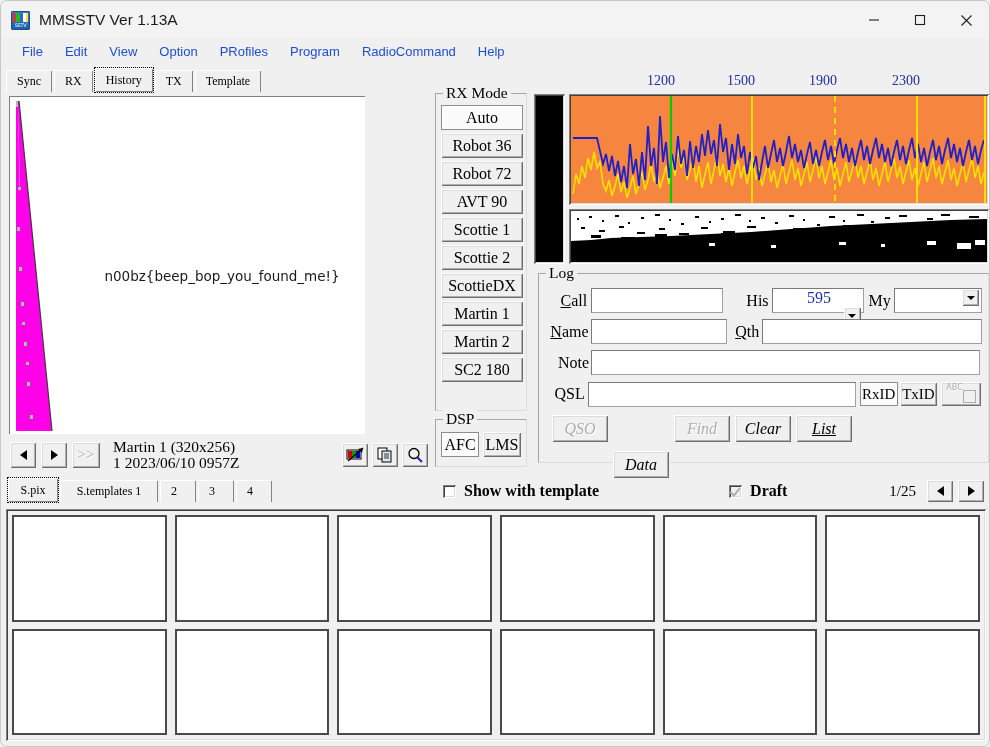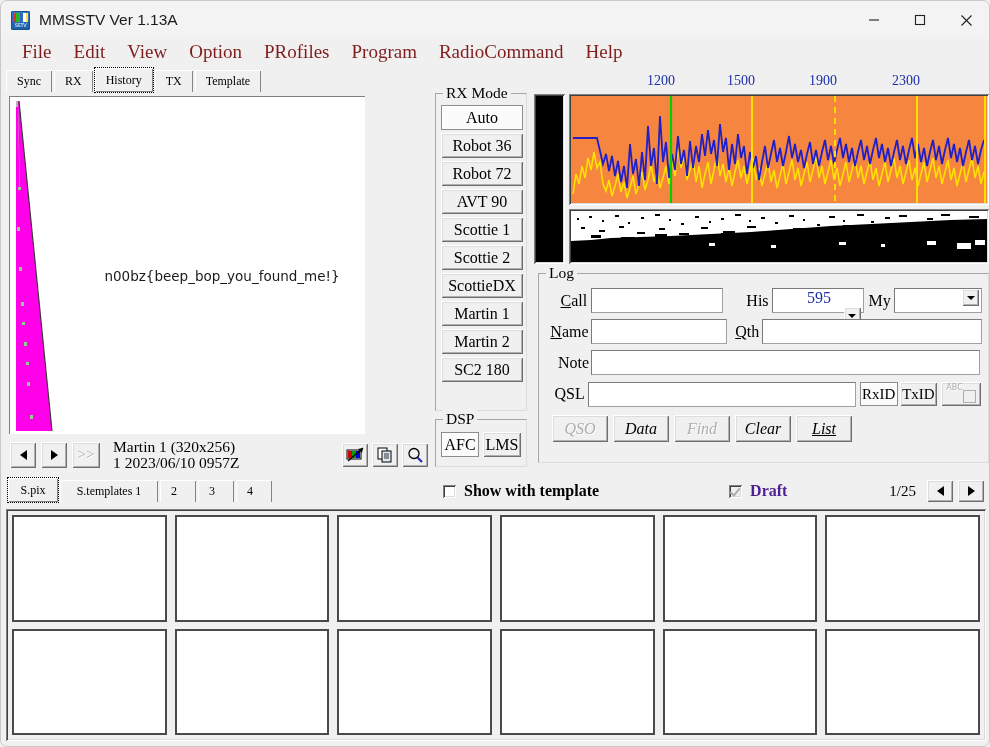--- a/index.html
+++ b/index.html
@@ -25,21 +25,21 @@
      font-family:"DejaVu Sans",sans-serif;font-size:5px;color:#fff;text-align:center;
      letter-spacing:-.3px;line-height:7px;}
   .title-text{font-family:"Liberation Sans",sans-serif;font-size:15.5px;color:#1b1b1b;}
   .win-btns{margin-left:auto;display:flex;height:38px;}
   .win-btn{width:46px;height:38px;display:flex;align-items:center;justify-content:center;
            color:#202020;}
   .win-btn svg{display:block;}
 
   
   .menubar{height:25px;display:flex;align-items:center;padding-left:10px;gap:0;}
-  .menu-item{font-family:Liberation Serif, serif;font-size:19px;color:#7f1d1d;
+  .menu-item{font-family:Liberation Sans, sans-serif;font-size:13px;color:#1d4ed8;
              padding:2px 11px;line-height:18px;}
 
   
   .btn{background:#f0f0f0;border:1px solid #f0f0f0;
        box-shadow: inset 1px 1px 0 #ffffff, inset -1px -1px 0 #6e6e6e,
                    inset 2px 2px 0 #dcdcdc, inset -2px -2px 0 #b0b0b0;
        font-family:"Liberation Serif",serif;font-size:16px;color:#000;
        display:flex;align-items:center;justify-content:center;box-sizing:border-box;
        user-select:none;}
   .btn.sel{background:#fbfbfb;
@@ -369,34 +369,34 @@
       <div class="btn sel" style="width:40px;height:26px;margin-left:3px;font-size:15px;">RxID</div>
       <div class="btn" style="width:40px;height:26px;font-size:15px;">TxID</div>
       <div class="btn disabled" style="width:42px;height:26px;margin-left:2px;position:relative;">
         <span style="position:absolute;left:5px;top:1px;font-family:'DejaVu Sans',sans-serif;font-size:8px;color:#adadad;">ABC</span>
         <span style="position:absolute;right:5px;bottom:3px;width:11px;height:11px;border:1px solid #adadad;background:#f0f0f0;"></span>
       </div>
     </div>
 
     <div style="position:absolute;left:12px;top:140px;display:flex;align-items:flex-start;width:440px;font-style:italic;">
       <div class="btn disabled" style="width:58px;height:29px;">QSO</div>
-      <div class="btn" style="width:58px;height:29px;margin-left:3px;">Data</div>
+      <div class="btn" style="width:58px;height:29px;margin-left:3px;margin-top:36px;">Data</div>
       <div class="btn disabled" style="width:58px;height:29px;margin-left:3px;">Find</div>
       <div class="btn" style="width:58px;height:29px;margin-left:3px;">Clear</div>
       <div class="btn" style="width:58px;height:29px;margin-left:3px;">
           <u>List</u>
         </div>
     </div>
   </div>
 
   <div style="position:absolute;left:434px;top:476px;width:554px;height:28px;display:flex;align-items:center;">
     <div class="chk" style="margin-left:8px;"></div>
     <div class="lbl" style="margin-left:8px;font-weight:bold;font-size:16px;">Show with template</div>
     <div class="chk checked-dis" style="margin-left:130px;"></div>
-    <div class="lbl" style="margin-left:8px;color:#4c1d95;font-weight:bold;">Draft</div>
+    <div class="lbl" style="margin-left:8px;color:#000000;font-weight:bold;">Draft</div>
     <div class="lbl" style="margin-left:auto;font-size:15px;">1/25</div>
     <div class="btn" style="width:28px;height:24px;margin-left:10px;">
       <span class="tri-left"></span>
     </div>
     <div class="btn" style="width:28px;height:24px;margin-left:3px;margin-right:4px;">
       <span class="tri-right"></span>
     </div>
   </div>
 
   <div class="sunk" style="position:absolute;left:5px;top:508px;width:980px;height:232px;background:#f0f0f0;">

